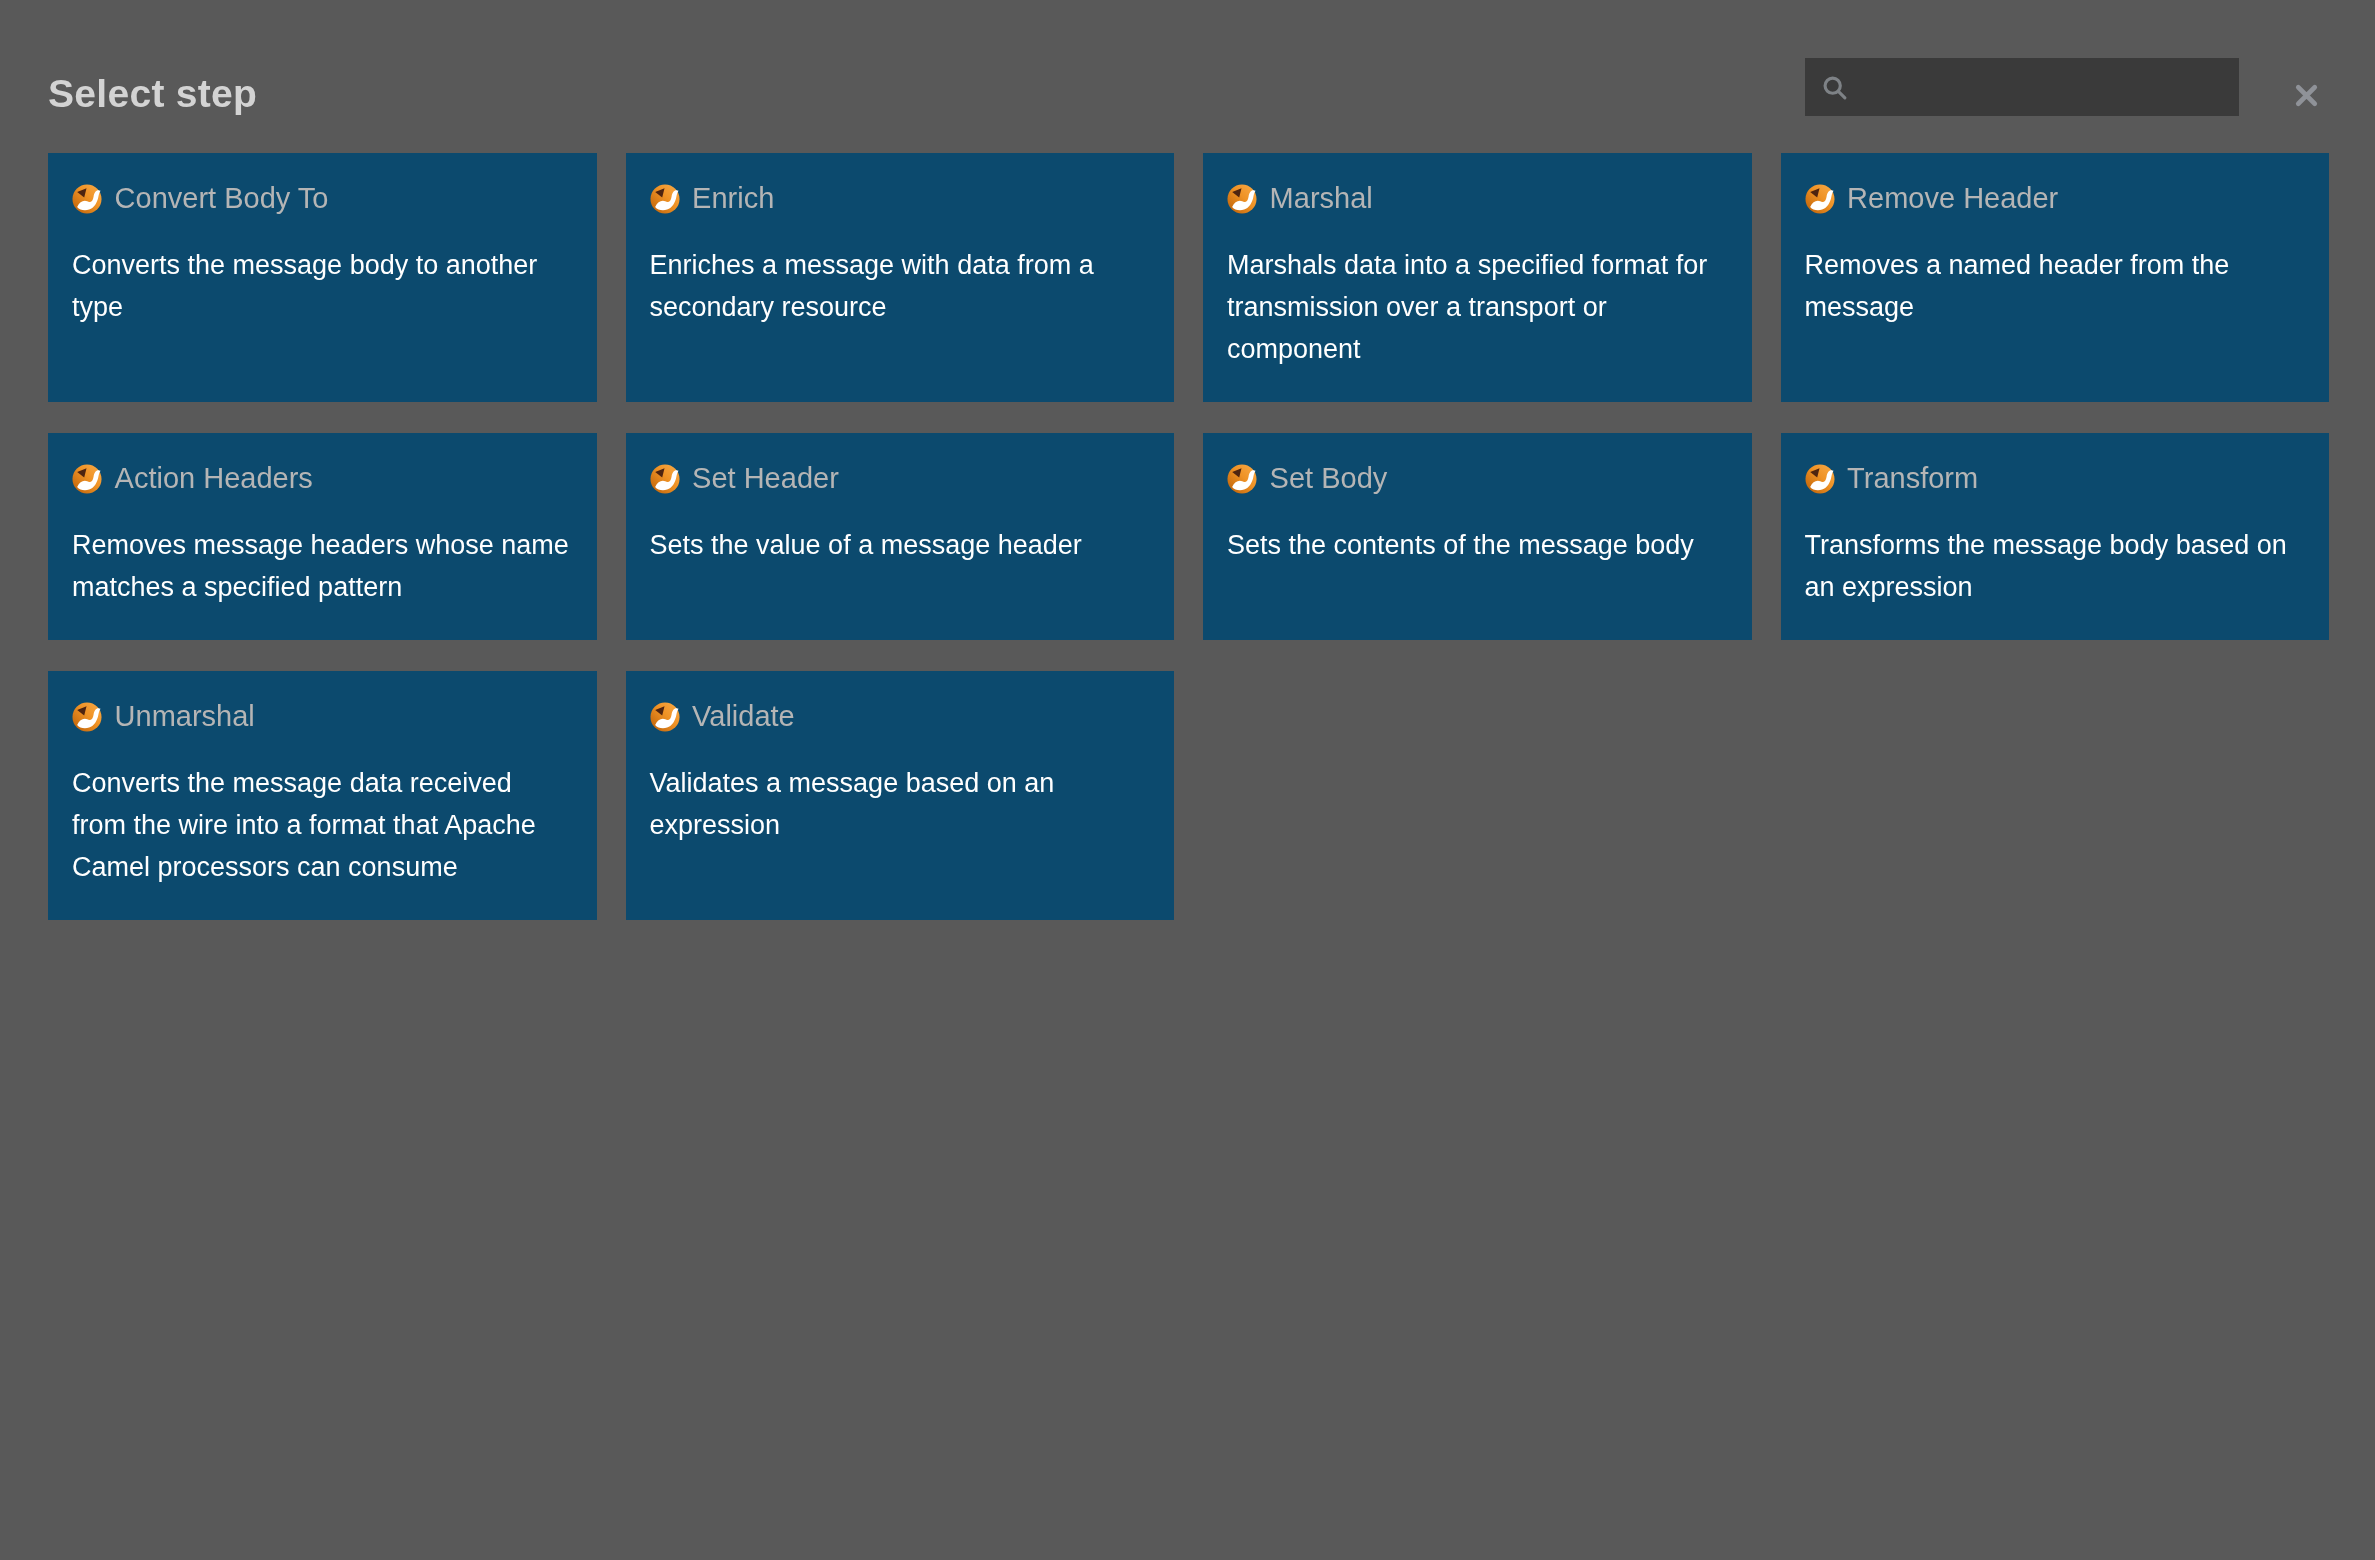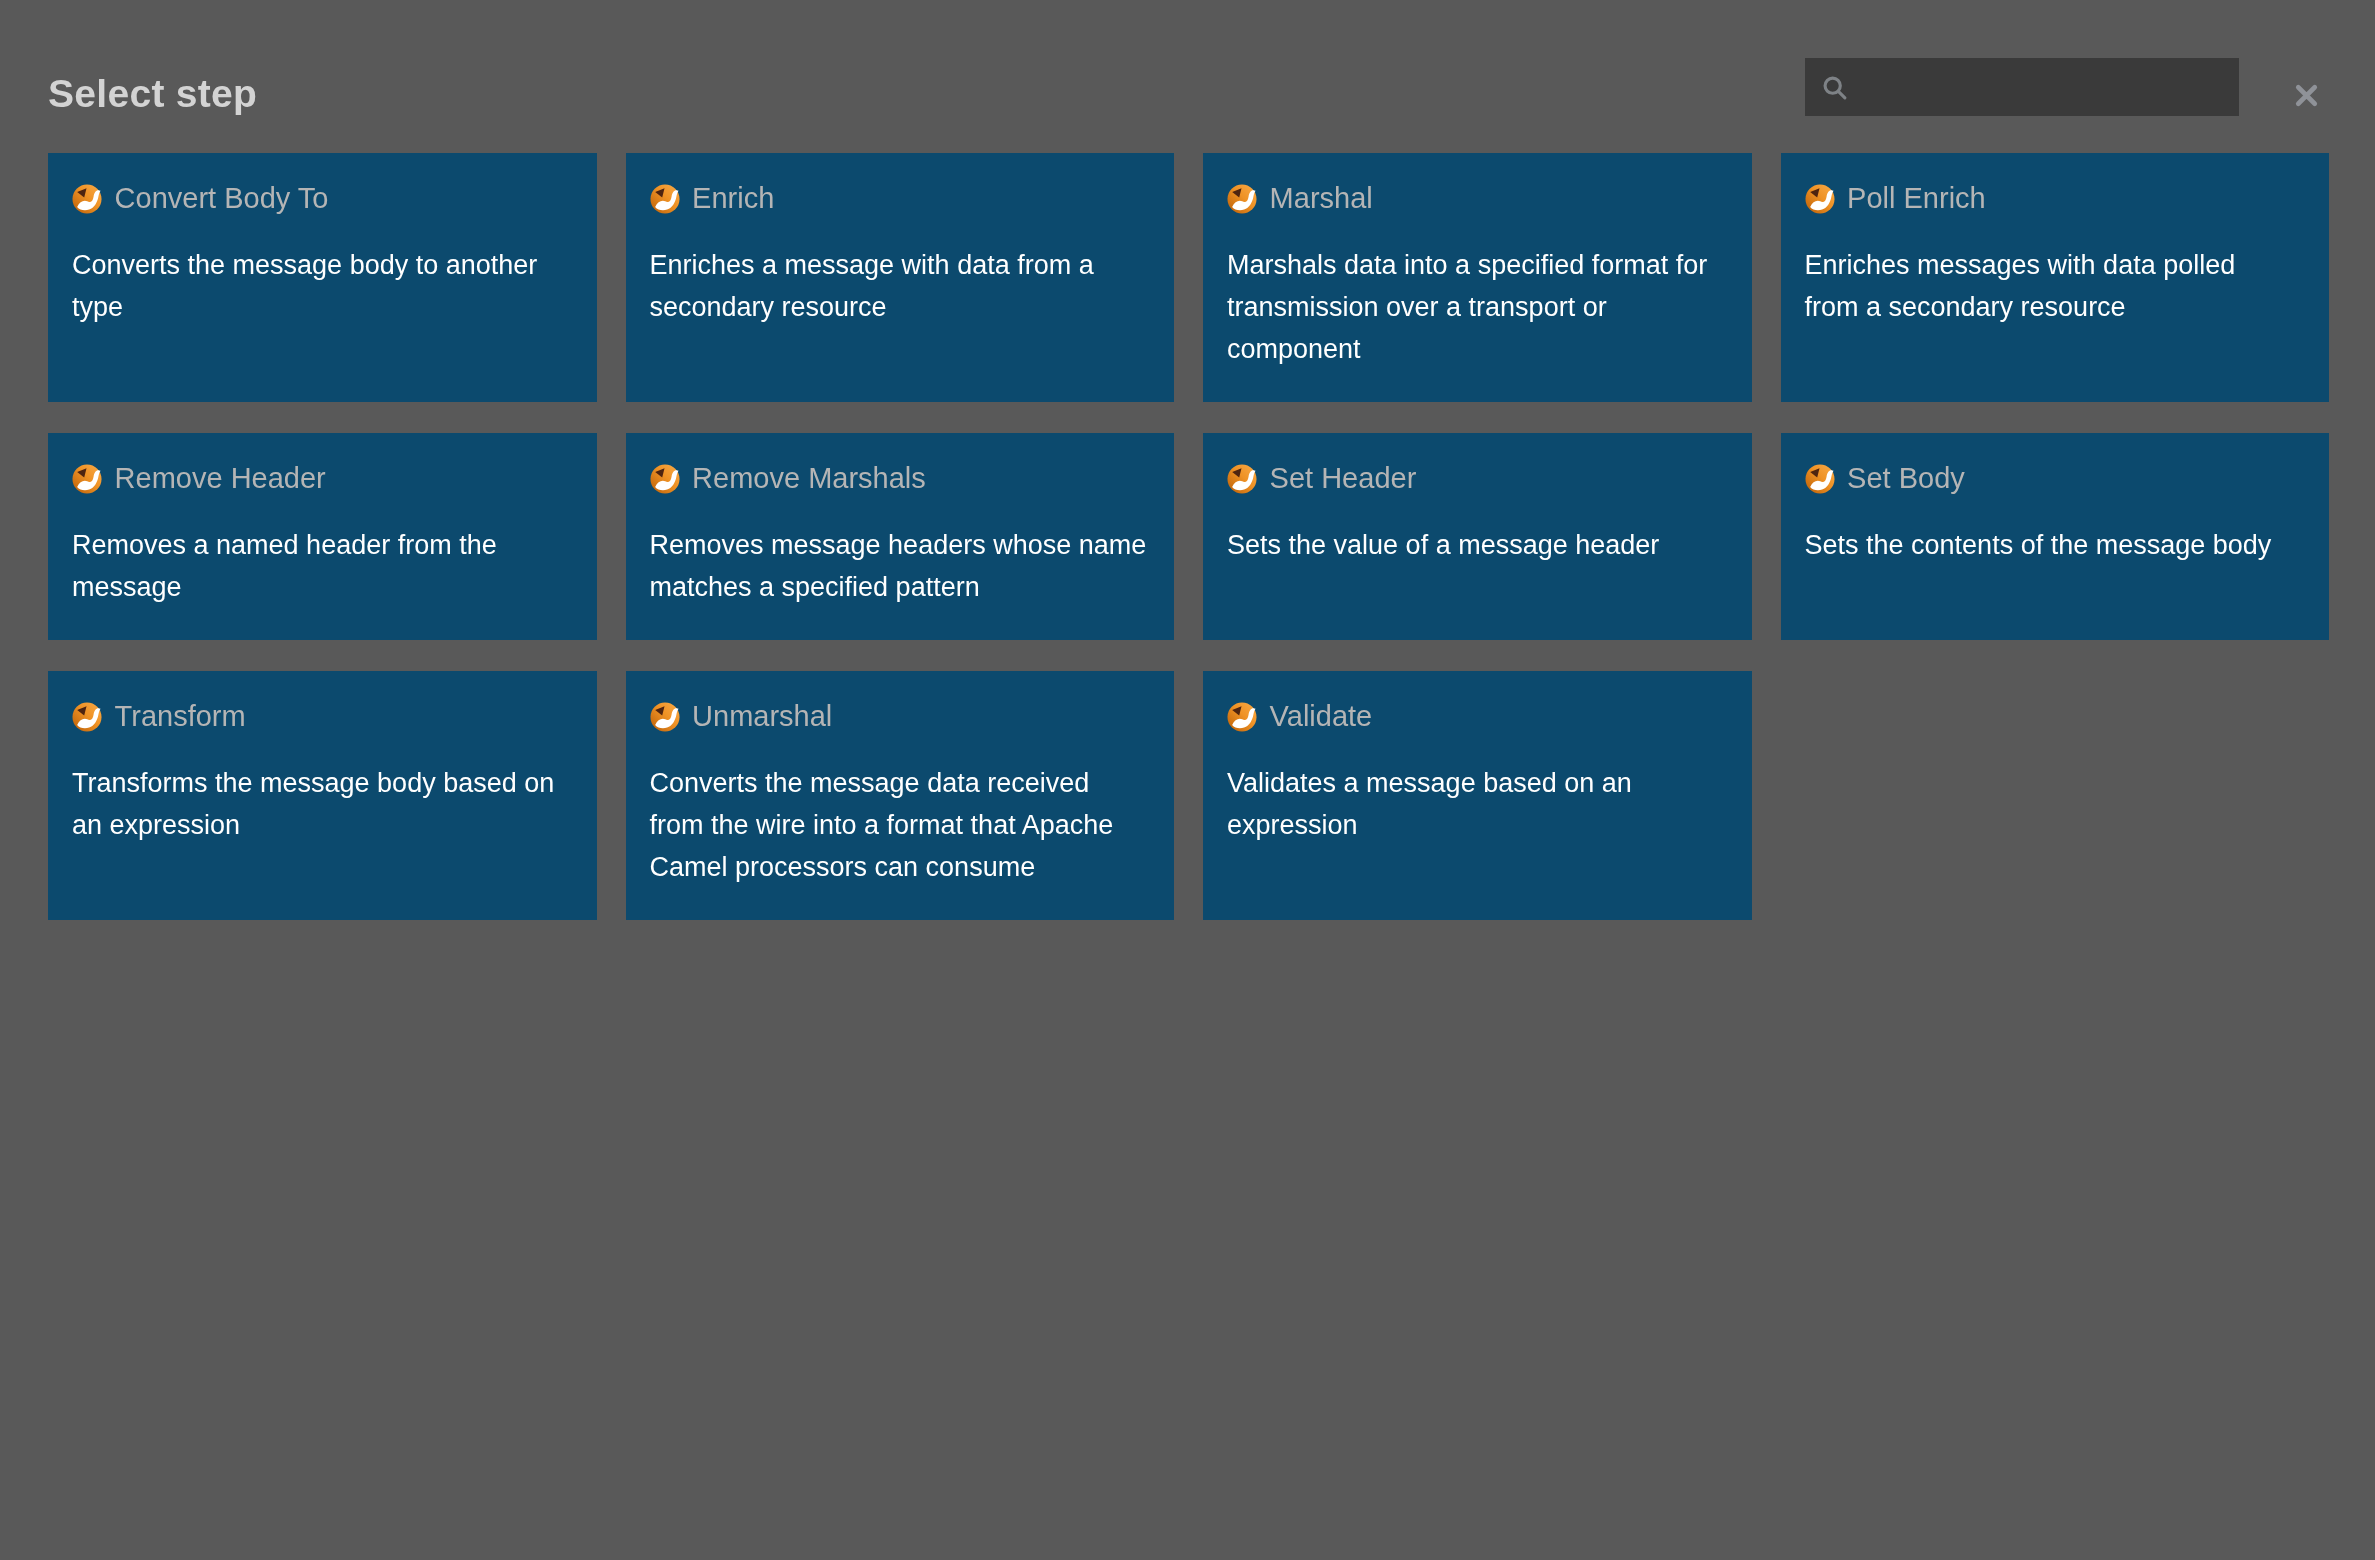--- a/index.html
+++ b/index.html
@@ -186,48 +186,38 @@
         <svg class="card-icon" viewBox="0 0 31 31" width="30" height="30">
             <use href="#camel-logo"></use>
           </svg>
         <span class="card-title">Marshal</span>
       </div>
       <div class="card-desc">Marshals data into a specified format for
 transmission over a transport or
 component</div>
     </div>
 
-    <div class="card">
-      <div class="card-head">
-        <svg class="card-icon" viewBox="0 0 31 31" width="30" height="30">
-            <use href="#camel-logo"></use>
-          </svg>
-        <span class="card-title">Poll Enrich</span>
-      </div>
-      <div class="card-desc">Enriches messages with data polled
-from a secondary resource</div>
-    </div>
 
     <div class="card">
       <div class="card-head">
         <svg class="card-icon" viewBox="0 0 31 31" width="30" height="30">
             <use href="#camel-logo"></use>
           </svg>
         <span class="card-title">Remove Header</span>
       </div>
       <div class="card-desc">Removes a named header from the
 message</div>
     </div>
 
     <div class="card">
       <div class="card-head">
         <svg class="card-icon" viewBox="0 0 31 31" width="30" height="30">
             <use href="#camel-logo"></use>
           </svg>
-        <span class="card-title">Remove Marshals</span>
+        <span class="card-title">Action Headers</span>
       </div>
       <div class="card-desc">Removes message headers whose name
 matches a specified pattern</div>
     </div>
 
     <div class="card">
       <div class="card-head">
         <svg class="card-icon" viewBox="0 0 31 31" width="30" height="30">
             <use href="#camel-logo"></use>
           </svg>

